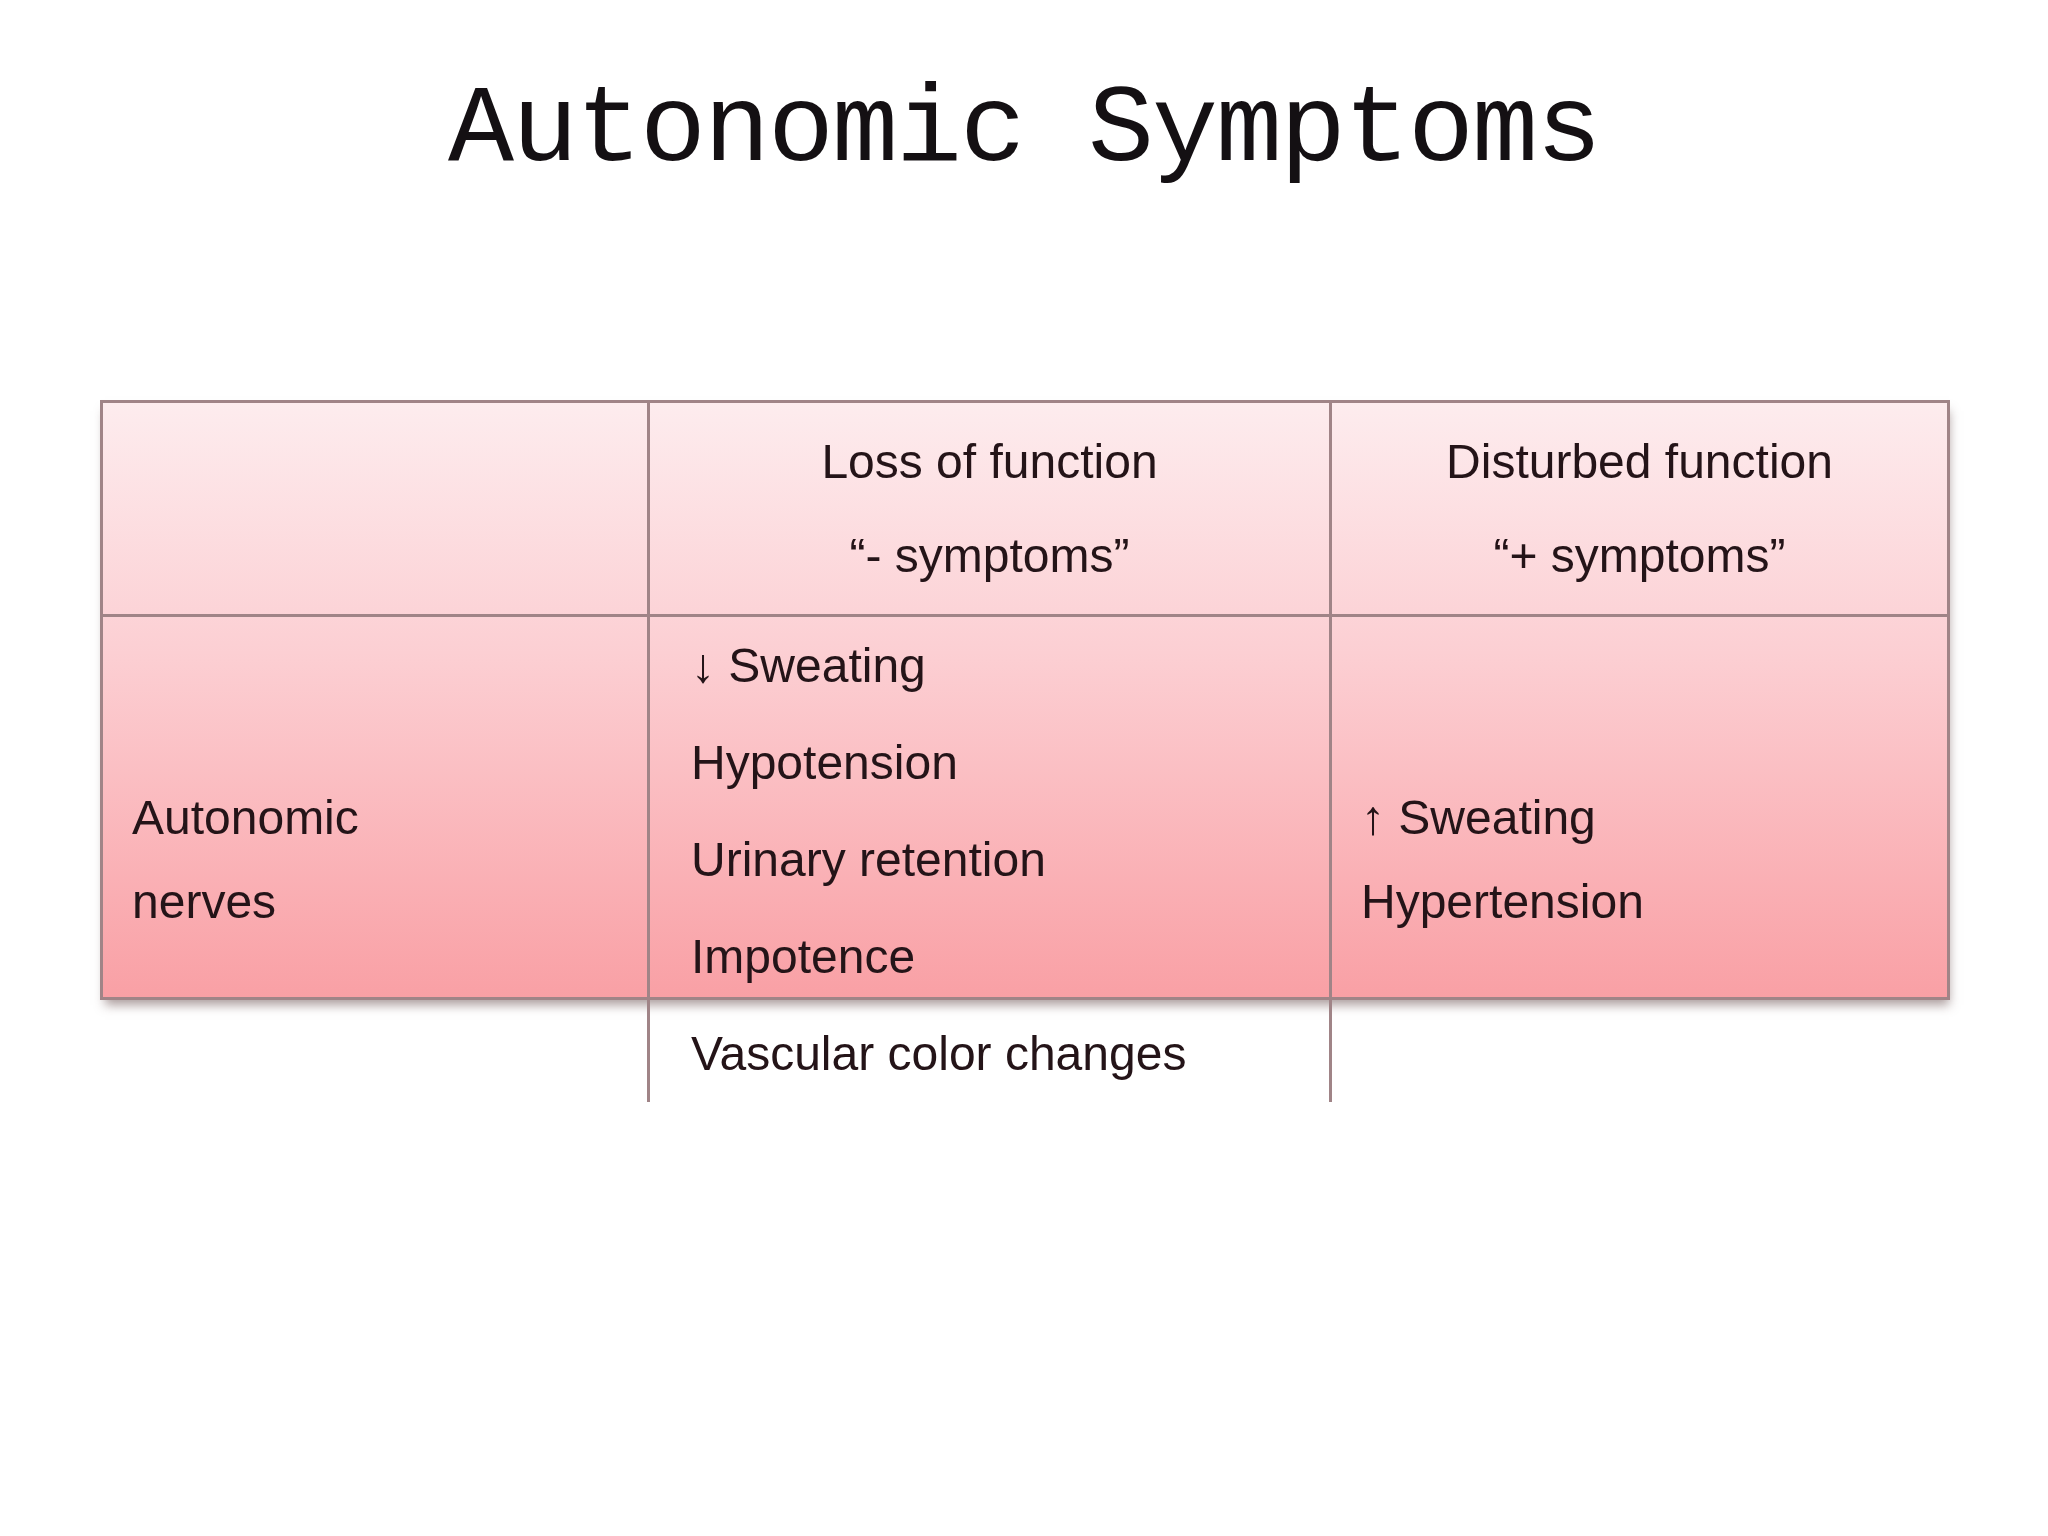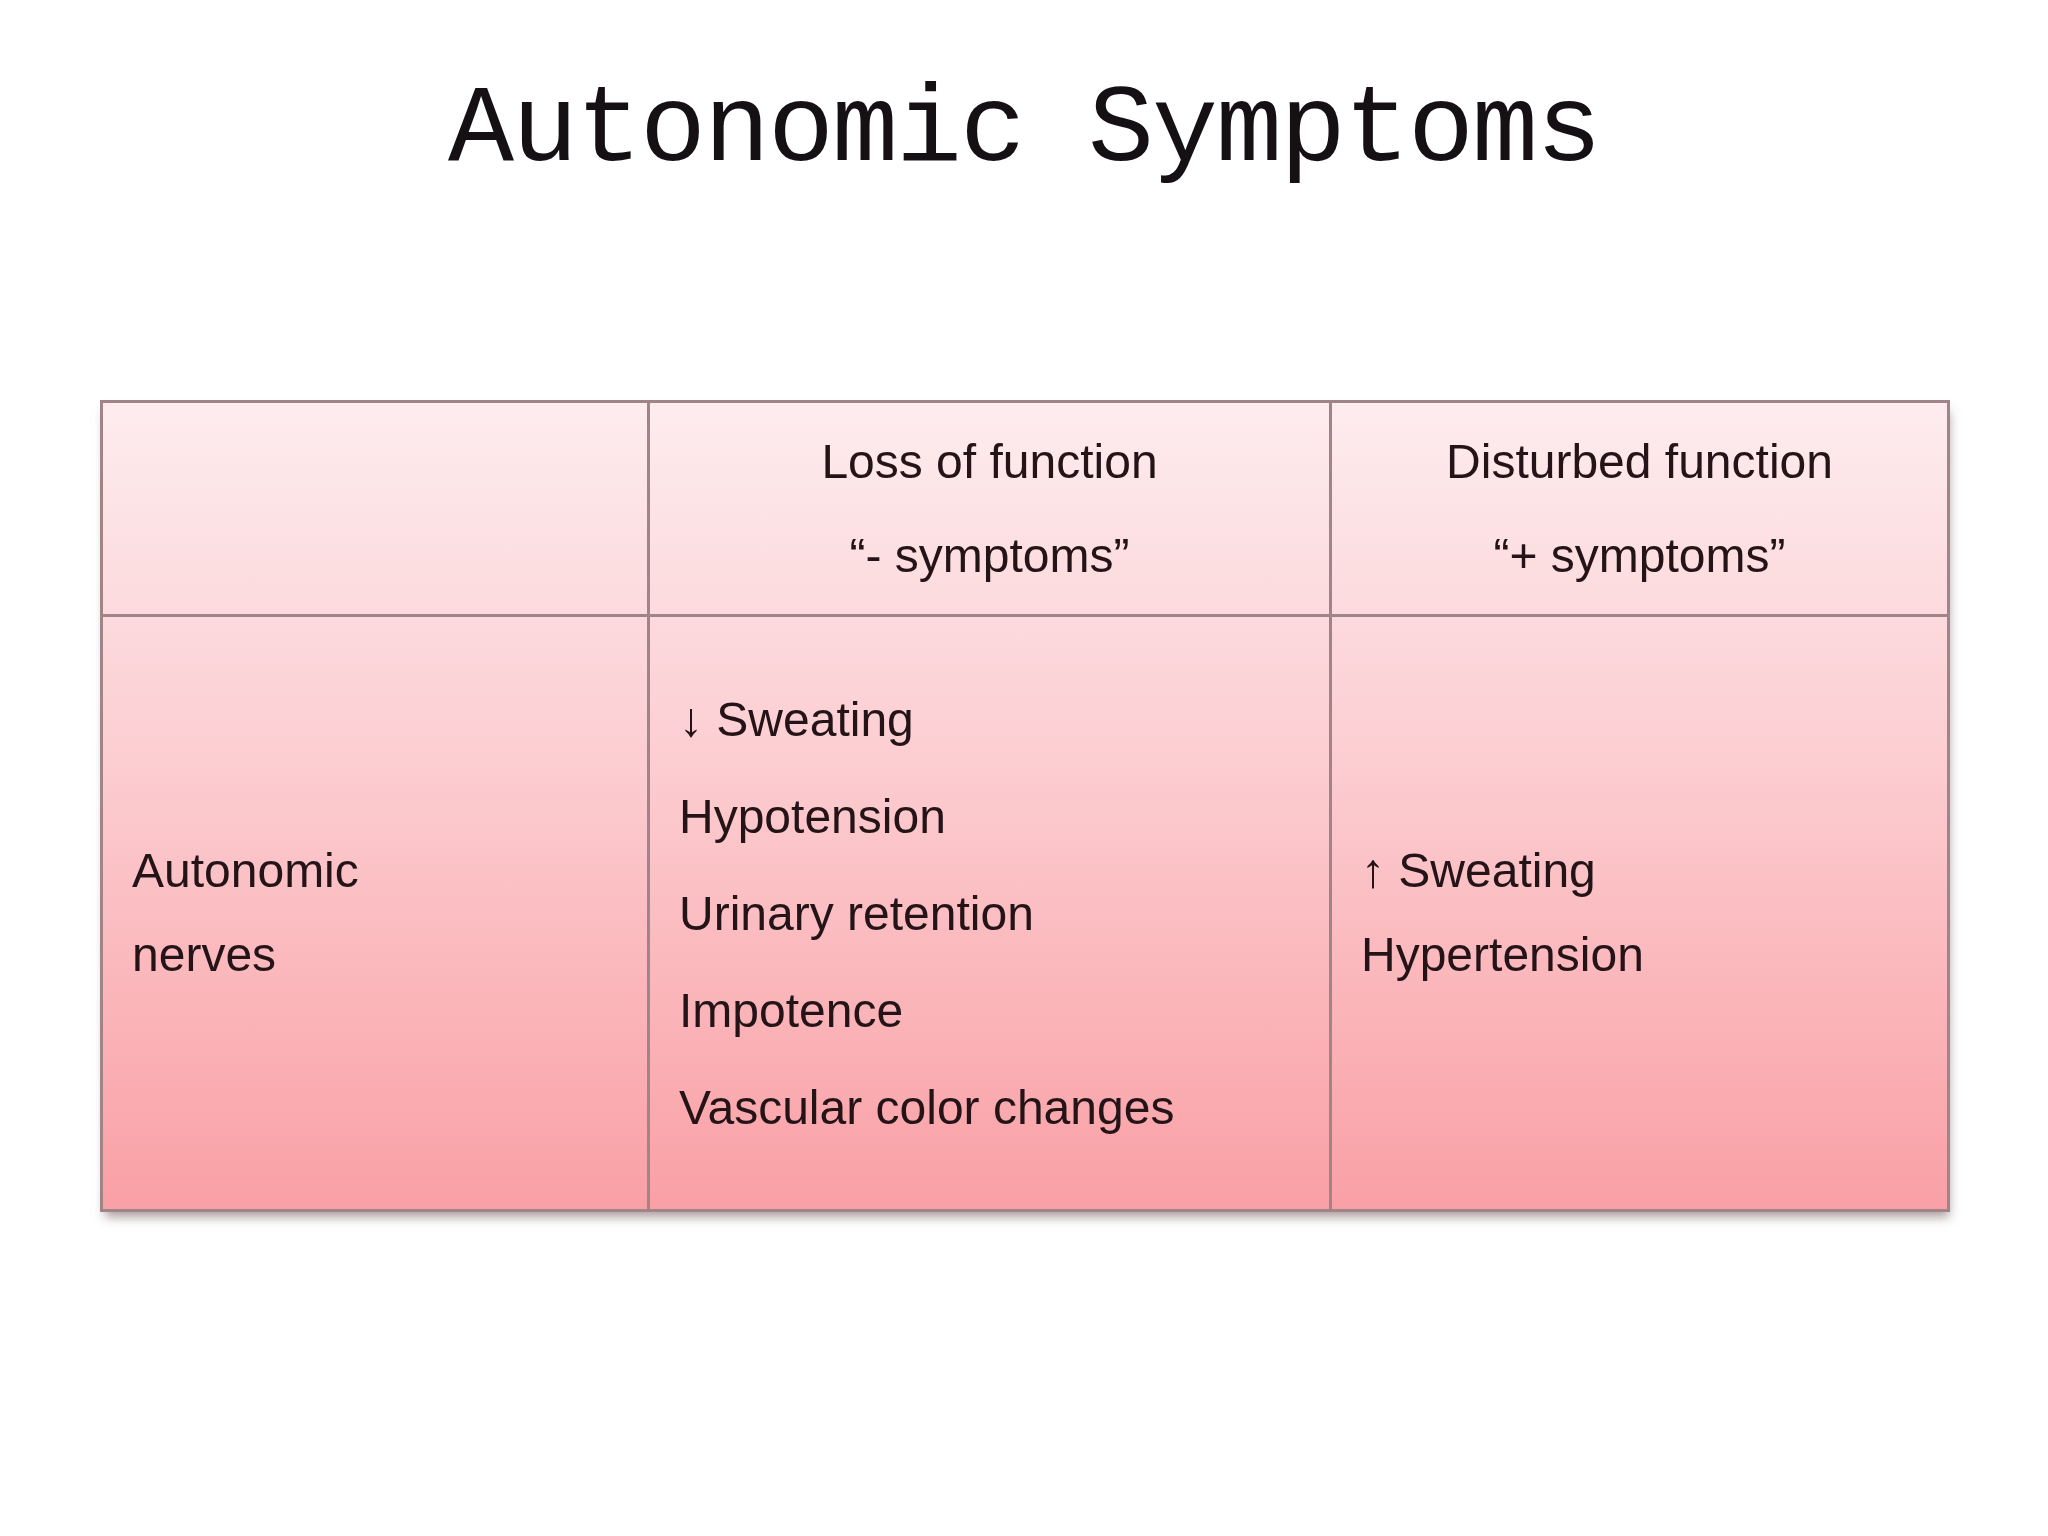--- a/index.html
+++ b/index.html
@@ -29,21 +29,21 @@
     font-weight:400;
     letter-spacing:-2px;
     color:var(--title-color);
     font-family:Liberation Mono, monospace;
   }
   .tbl{
     position:absolute;
     left:100px;
     top:400px;
     width:1850px;
-    height:812px;
+    height:600px;
     border:3px solid var(--table-border);
     background:linear-gradient(180deg,
       var(--table-gradient-top) 0%,
       var(--table-gradient-mid) 42%,
       var(--table-gradient-bottom) 100%);
     box-shadow:2px 8px 10px -3px rgba(90,60,60,0.5);
     display:grid;
     grid-template-columns:547px 682px 1fr;
     grid-template-rows:214px 1fr;
     color:var(--text-color);
@@ -53,21 +53,21 @@
     display:flex;
     flex-direction:column;
     justify-content:center;
   }
   .cell.colsep{border-right:3px solid var(--table-border);}
   .cell.rowsep{border-bottom:3px solid var(--table-border);}
   .cell.center{align-items:center;text-align:center;}
   .cell.head .ln{line-height:94px;}
   .cell.left{padding-left:29px;align-items:flex-start;text-align:left;}
   .cell.tight .ln{line-height:84px;}
-  .cell.list .ln{line-height:97px;}
+  .cell.list .ln{line-height:97px;margin-left:12px;}
 </style>
 </head>
 <body>
 
 <main>
 
   <h1 class="slide-title">Autonomic Symptoms</h1>
 
   <section class="tbl">
 

